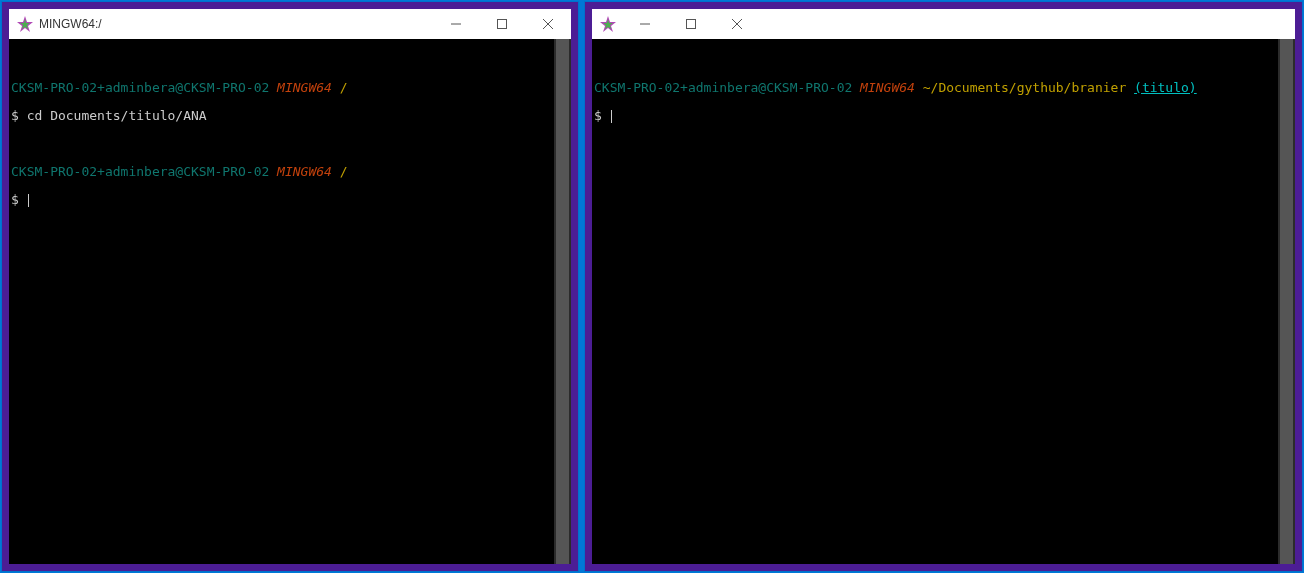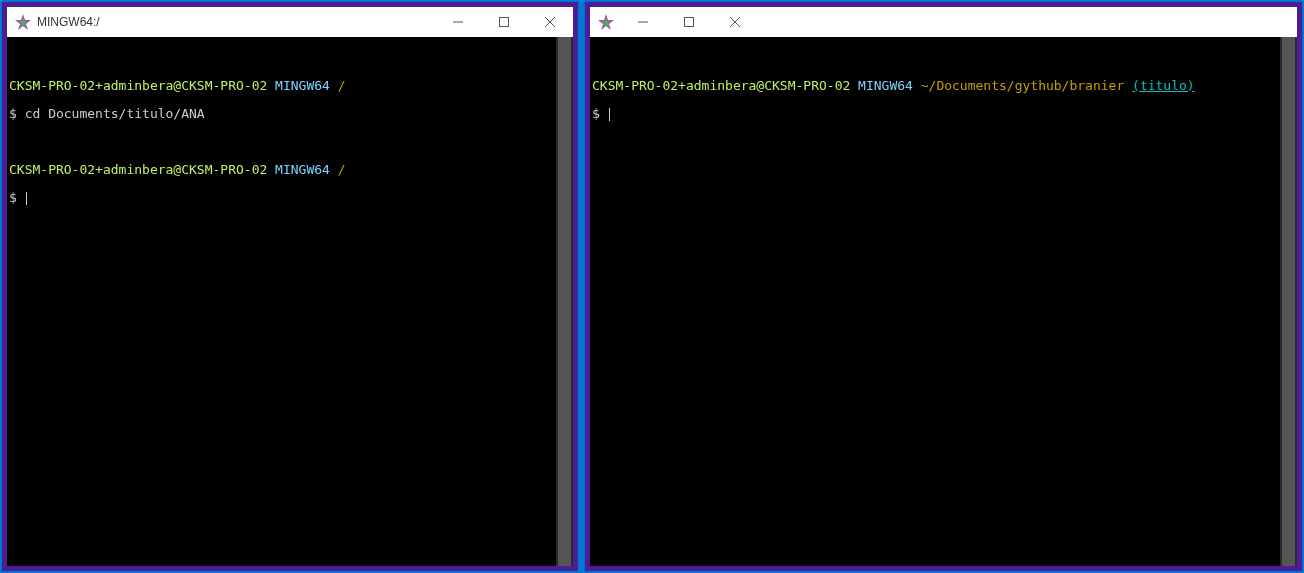--- a/index.html
+++ b/index.html
@@ -7,21 +7,21 @@
       background: #0078d7;
       width: 1304px;
       height: 573px;
       font-family: 'Segoe UI', Tahoma, sans-serif;
       overflow: hidden;
       position: relative;
     }
     .window {
       position: absolute;
       background: #fff;
-      border: 5px solid #4c1d95;
+      border: 7px solid #4c1d95;
       display: flex;
       flex-direction: column;
       box-shadow: 0 0 0 1px rgba(0,0,0,0.05);
     }
     .win-left {
       left: 2px;
       top: 2px;
       width: 576px;
       height: 569px;
     }
@@ -75,22 +75,22 @@
       line-height: 14px;
       padding: 0;
       color: #ccc;
       white-space: pre;
       overflow: hidden;
       position: relative;
     }
     .terminal-inner {
       padding: 0px 2px;
     }
-    .c-green { color: #bef264; }
-    .c-purple { color: #7dd3fc; }
+    .c-green { color: #0f766e; }
+    .c-purple { color: #c2410c; font-style: italic; }
     .c-yellow { color: #c0a000; }
     .c-cyan { color: #00c0c0; text-decoration: underline; }
     .c-white { color: #cccccc; }
     .cursor {
       display: inline-block;
       width: 1px;
       height: 13px;
       background: #cccccc;
       vertical-align: text-bottom;
       margin-left: 1px;

